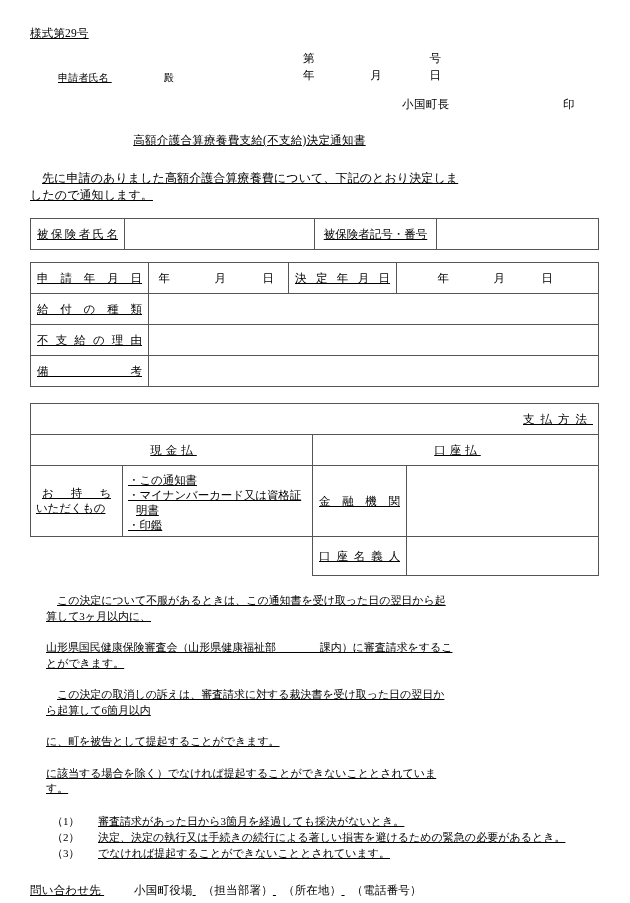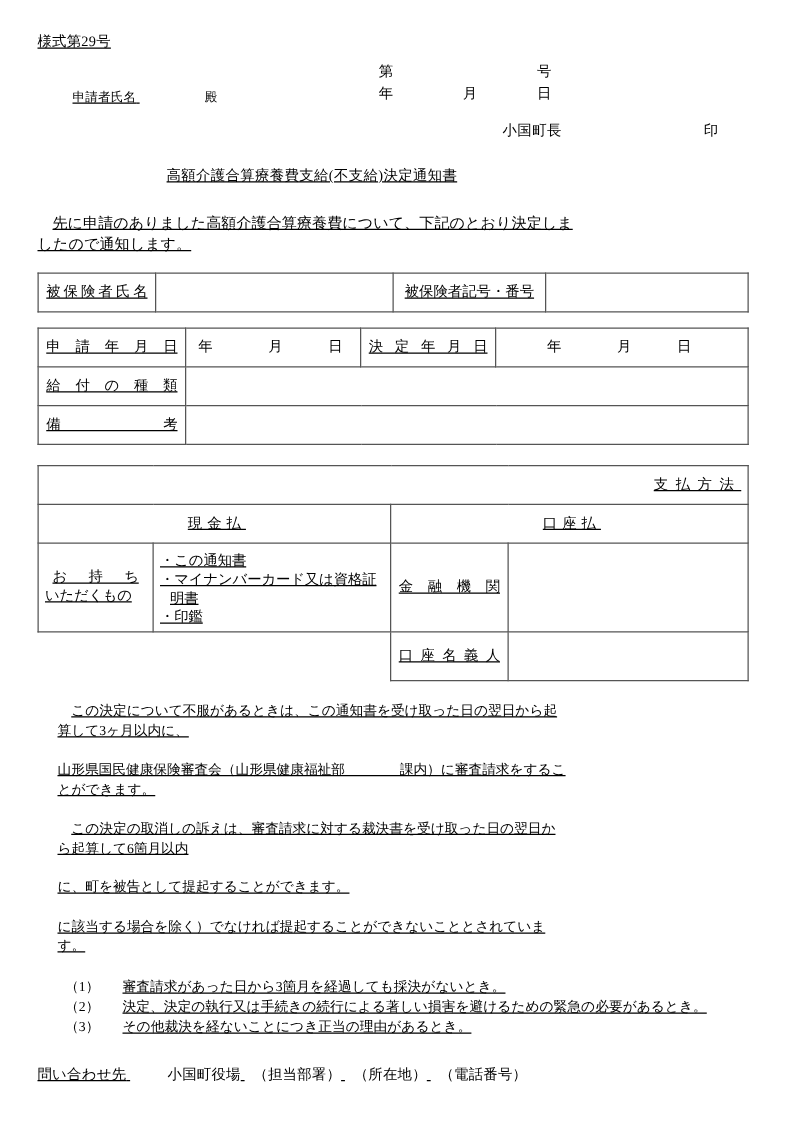--- a/index.html
+++ b/index.html
@@ -253,20 +253,24 @@
         <td class="datecell">
           <span class="d-y">年</span><span class="d-m">月</span><span class="d-d">日</span>
         </td>
         <td class="lbl">決定年月日</td>
         <td class="datecell">
           <span class="d-y">年</span><span class="d-m">月</span><span class="d-d">日</span>
         </td>
       </tr>
       <tr>
         <td class="lbl">給付の種類</td>
+        <td colspan="3"></td>
+      </tr>
+      <tr>
+        <td class="lbl">不支給の理由</td>
         <td colspan="3"></td>
       </tr>
       <tr>
         <td class="lbl">備考</td>
         <td colspan="3"></td>
       </tr>
     </tbody>
   </table>
 
   <table class="frm t-pay">
@@ -316,21 +320,21 @@
   </div>
 
   <div class="list">
     <div>
       <span class="num">（1）</span><span>審査請求があった日から3箇月を経過しても採決がないとき。</span>
     </div>
     <div>
       <span class="num">（2）</span><span>決定、決定の執行又は手続きの続行による著しい損害を避けるための緊急の必要があるとき。</span>
     </div>
     <div>
-      <span class="num">（3）</span><span>その他裁決を経ないことにつき正当の理由があるとき。</span>
+      <span class="num">（3）</span><span>でなければ提起することができないこととされています。</span>
     </div>
   </div>
 
   <div class="contact">
     <span>問い合わせ先</span>
     <span class="who">小国町役場</span>
     <span class="seg">（担当部署）</span>
     <span class="seg">（所在地）</span>
     <span class="seg">（電話番号）</span>
   </div>

